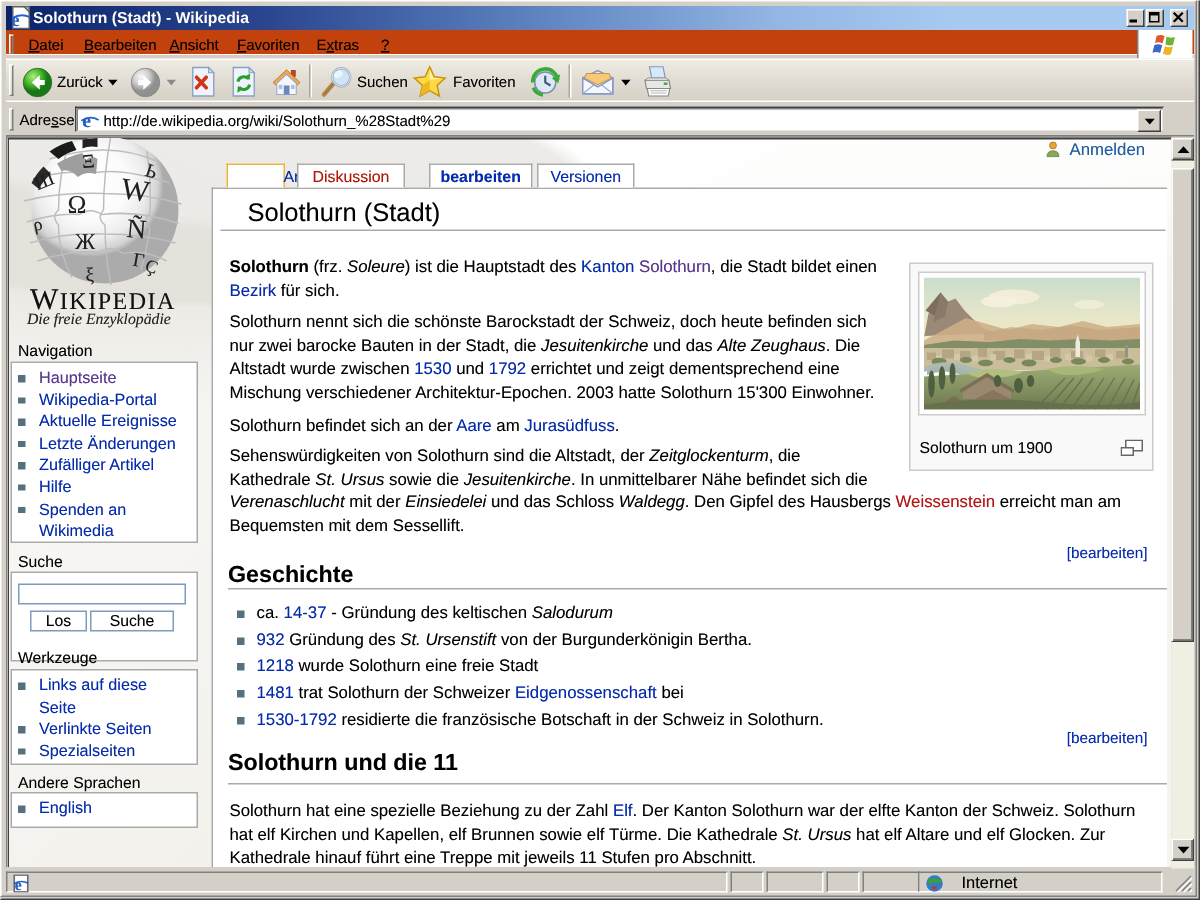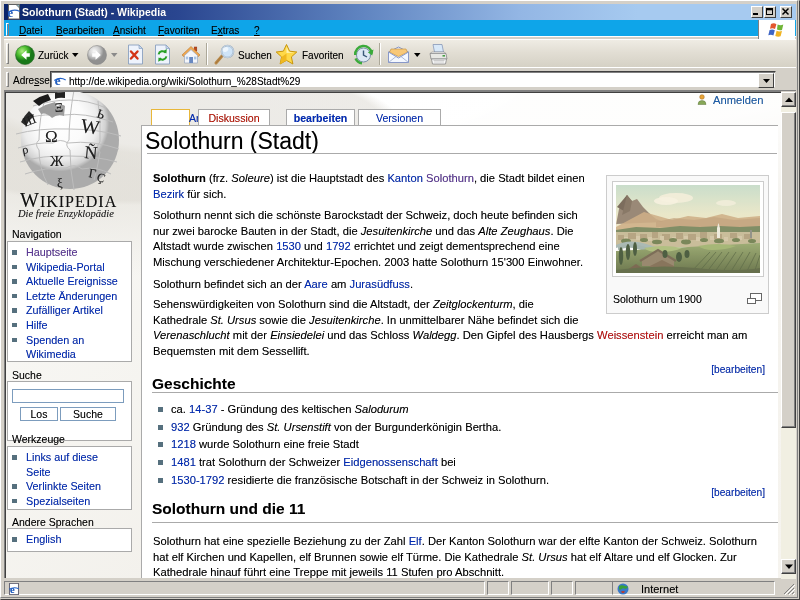--- a/index.html
+++ b/index.html
@@ -18,21 +18,21 @@
 
 #titlebar { position:absolute; left:4px; top:4px; width:792px; height:16px;
   background:linear-gradient(90deg,#0a246a 0%,#2a4690 22%,#5f84c0 45%,#93b6e4 65%,#a6caf0 80%,#a6caf0 100%);
   color:#fff; }
 #titletext { position:absolute; left:18px; top:2px; font-size:10.5px; font-weight:bold; }
 .tbtn { position:absolute; top:2px; width:12px; height:12px; background:#d4d0c8;
   border-top:1px solid #fff; border-left:1px solid #fff; border-right:1px solid #404040; border-bottom:1px solid #404040;
   font-size:9px; color:#000; text-align:center; line-height:10px; font-weight:bold; }
 
 
-#menubar { position:absolute; left:4px; top:20px; width:792px; height:17px; background:#0ea5e9; font-size:10px; border-bottom:1px solid #fff; }
+#menubar { position:absolute; left:4px; top:20px; width:792px; height:17px; background:#c2410c; font-size:10px; border-bottom:1px solid #fff; }
 #menubar .grip, #toolbar .grip, #addressbar .grip { position:absolute; left:2px; width:3px;
   border-top:1px solid #fff; border-left:1px solid #fff; border-right:1px solid #808080; border-bottom:1px solid #808080; }
 .menuitem { position:absolute; top:5px; color:#000; }
 #winlogo { position:absolute; right:1px; top:0px; width:37px; height:19px; background:#fff; border-left:1px solid #808080; }
 
 
 #toolbar { position:absolute; left:4px; top:39px; width:792px; height:28px;
   background:linear-gradient(180deg,#efece4 0%,#e2ded4 45%,#d5d1c5 100%);
   border-top:1px solid #fff; }
 .tsep { position:absolute; top:3px; width:2px; height:22px; border-left:1px solid #aca899; border-right:1px solid #fff; }
@@ -61,21 +61,21 @@
     linear-gradient(135deg,#fafaf8 0%,#f3f1ec 50%,#f6f4ef 100%);
 }
 
 
 #contentbox { position:absolute; left:136px; top:33px; width:637px; height:455px;
   background:#fff; border:1px solid #aaa; border-right:none; }
 .tab { position:absolute; top:17px; height:16px; background:#fff; border:1px solid #aaa; border-bottom:none;
   font-size:10.6px; text-align:center; }
 .tab a { text-decoration:none; }
 
-#h1title { position:absolute; left:140px; top:39px; font-size:23px; line-height:21px; color:#000; }
+#h1title { position:absolute; left:160px; top:39px; font-size:17px; line-height:21px; color:#000; }
 .rule { position:absolute; border-bottom:1px solid #aaa; }
 
 .wtext { font-size:11.2px; line-height:15.5px; color:#000; text-shadow:0 0 0.3px rgba(0,0,0,0.4); }
 .wtext a, .bodylink { color:#002bb8; text-decoration:none; }
 a.visited { color:#5a3696; }
 a.redlink { color:#c01010; }
 
 .portlabel { position:absolute; font-size:10.5px; color:#000; }
 .portbox { position:absolute; left:2px; width:125px; background:#fff; border:1px solid #aaa; }
 .portbox ul { list-style:none; }
@@ -271,21 +271,21 @@
 
   <svg class="abs" style="left:692px;top:2px" width="10" height="11" viewBox="0 0 10 11">
     <circle cx="5" cy="3" r="2.3" fill="#e8a438" stroke="#a06818" stroke-width="0.5"></circle>
     <path d="M1 10.5 Q1 6.5 5 6.5 Q9 6.5 9 10.5 Z" fill="#88a858" stroke="#607840" stroke-width="0.5"></path>
   </svg>
   <a class="abs" style="left:708px;top:2px;font-size:11.2px;color:#1c5eab;text-decoration:none">Anmelden</a>
 
   <div class="tab" style="left:146px; width:20px; border-color:#e8b73a;padding-left:37px;"><a style="color:#002bb8;position:relative;top:2px">Artikel</a></div>
   <div class="tab" style="left:193px; width:72px;"><a style="color:#bb1100;position:relative;top:2px">Diskussion</a></div>
   <div class="tab" style="left:281px; width:69px;"><a style="color:#002bb8;font-weight:bold;position:relative;top:2px">bearbeiten</a></div>
-  <div class="tab" style="left:353px; width:83px;"><a style="color:#002bb8;position:relative;top:2px">Versionen</a></div>
+  <div class="tab" style="left:353px; width:65px;"><a style="color:#002bb8;position:relative;top:2px">Versionen</a></div>
 
   <svg class="abs" style="left:3px;top:0px" width="135" height="135" viewBox="0 0 135 135">
     <defs>
       <radialGradient id="globe" cx="40%" cy="32%">
         <stop offset="0%" stop-color="#ffffff"></stop>
         <stop offset="50%" stop-color="#fbfbfb"></stop>
         <stop offset="76%" stop-color="#ececec"></stop>
         <stop offset="92%" stop-color="#d2d2d2"></stop>
         <stop offset="100%" stop-color="#ababab"></stop>
       </radialGradient>

